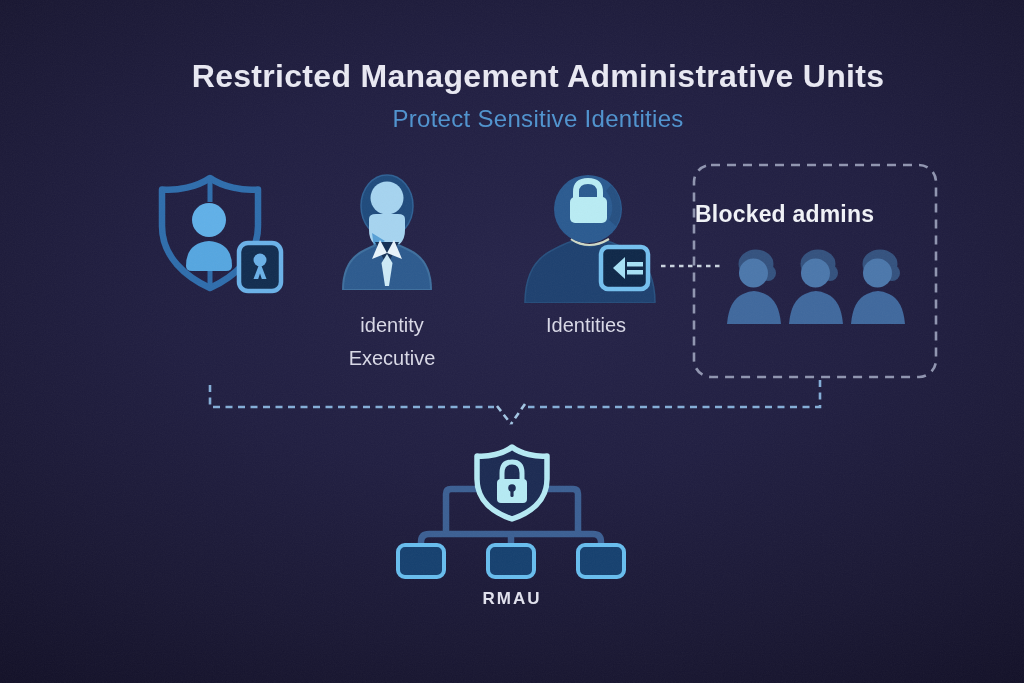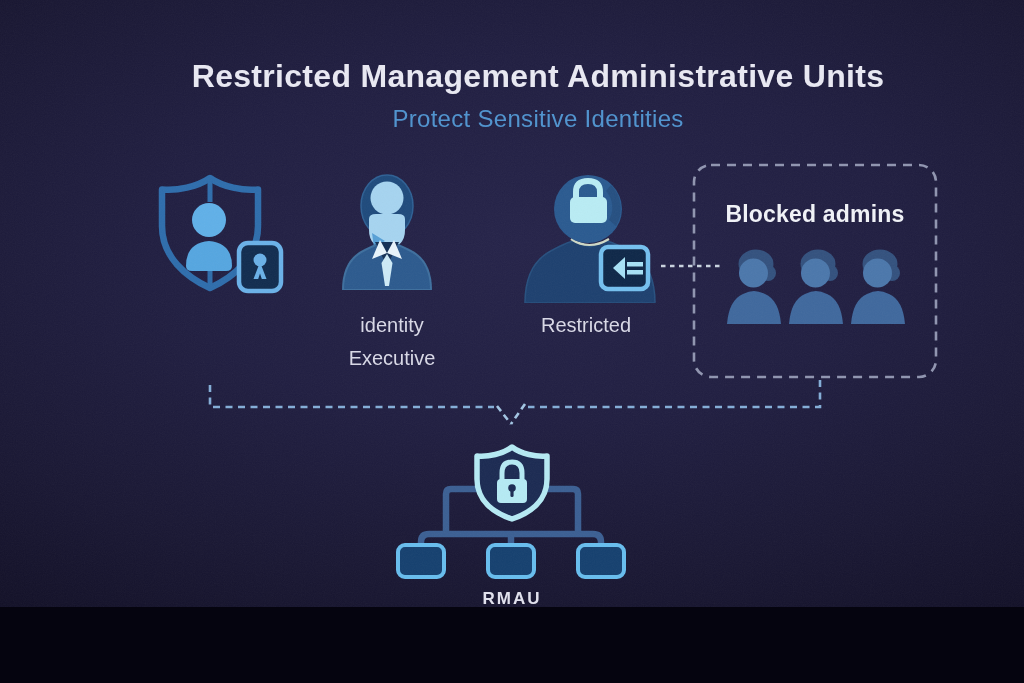--- a/index.html
+++ b/index.html
@@ -1,35 +1,35 @@
 <!DOCTYPE html>
 <html><head>
 <meta charset="utf-8">
 <style>
   html,body{margin:0;padding:0;background:#05040f;}
   body{display:flex;justify-content:center;align-items:flex-start;font-family:"Liberation Sans",sans-serif;}
   .stage{
-    position:relative;width:1024px;height:607px;overflow:hidden;
+    position:relative;width:1024px;height:683px;overflow:hidden;
     background:radial-gradient(120% 100% at 51% 40%, #252349 0%, #201e41 30%, #191733 55%, #100e24 78%, #070513 100%);
   }
   .noise{position:absolute;inset:0;pointer-events:none;opacity:.05;}
   .abs{position:absolute;}
   .title{
     left:52px;top:58px;width:972px;text-align:center;
     color:#e9e9f3;font-size:32px;font-weight:600;letter-spacing:.3px;
   }
   .subtitle{
     left:52px;top:105px;width:972px;text-align:center;
     color:#4f93cf;font-size:24px;font-weight:500;letter-spacing:.3px;
   }
   .id-label{
     top:309px;text-align:center;color:#d9d9e7;font-size:20px;font-weight:500;line-height:33px;
   }
   .blocked-title{
-    left:695px;top:201px;width:240px;text-align:center;
+    left:695px;top:201px;width:240px;
     color:#f1f3f8;font-size:23px;font-weight:600;letter-spacing:.2px;
   }
   .blocked-row{
     left:723px;top:246px;width:186px;height:78px;
     display:flex;gap:4px;justify-content:center;align-items:flex-end;
   }
   .rmau-label{
     left:52px;top:589px;width:920px;text-align:center;
     color:#e2e2ee;font-size:17px;font-weight:600;letter-spacing:2px;
   }
@@ -109,21 +109,21 @@
       <rect x="55" y="29" width="37" height="26" rx="5" fill="#b9ecf4"></rect>
     </g>
     <g>
       <rect x="86" y="79" width="47" height="42" rx="7" fill="#0e2748" stroke="#74c0ef" stroke-width="4.5"></rect>
       <path d="M110 89 L98 100 L110 111 Z" fill="#a7e1f6"></path>
       <rect x="112" y="94" width="16" height="4.5" fill="#a7e1f6"></rect>
       <rect x="112" y="102" width="16" height="4.5" fill="#a7e1f6"></rect>
     </g>
   </svg>
   <div class="abs id-label" style="left:476px;width:220px">
-    <div>Restricted</div>
+    <div>Identities</div>
   </div>
 
   <div class="abs blocked-title">Blocked admins</div>
   <div class="abs blocked-row">
     <svg width="58" height="78" viewBox="0 0 58 78">
       <ellipse cx="31" cy="18" rx="17.5" ry="14.5" fill="#33517e"></ellipse>
       <circle cx="43" cy="27" r="8" fill="#33517e"></circle>
       <circle cx="28.5" cy="27" r="14.5" fill="#4b77ab"></circle>
       <path d="M2 78 Q4 54 18 48 Q24 45 29 45 Q34 45 40 48 Q54 54 56 78 Z" fill="#3f689d"></path>
     </svg>

